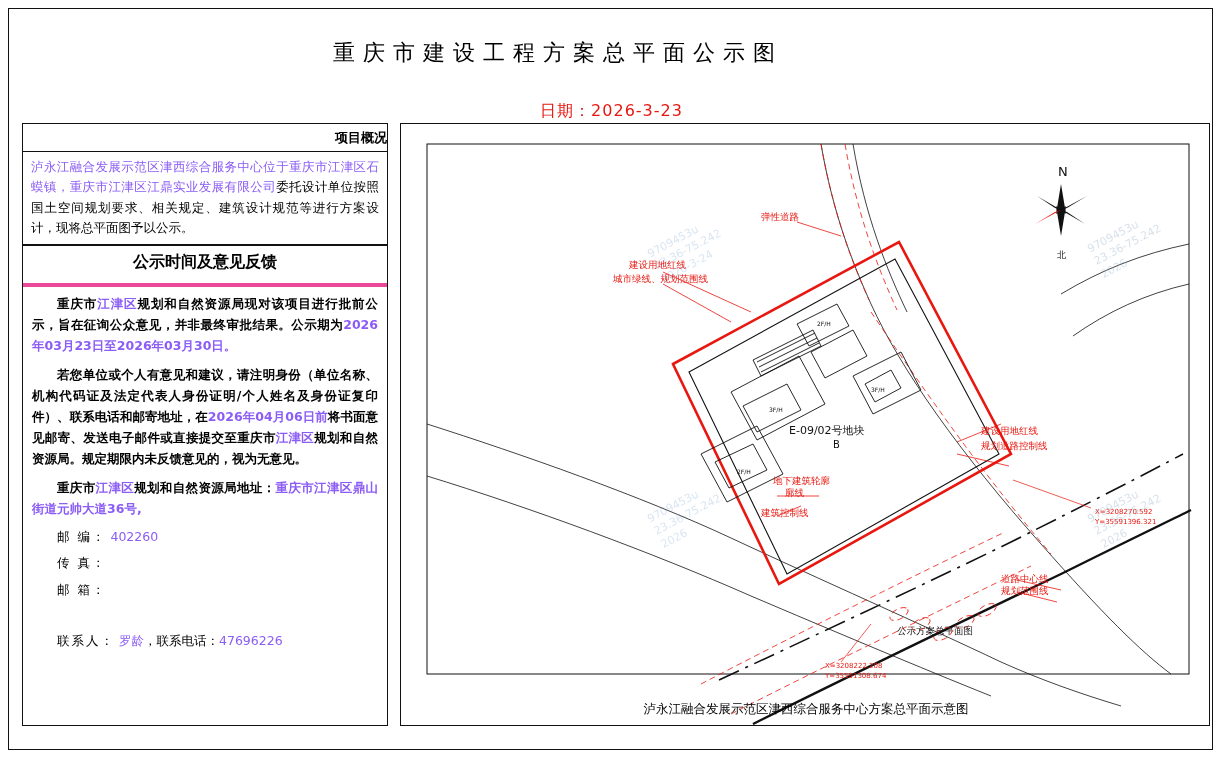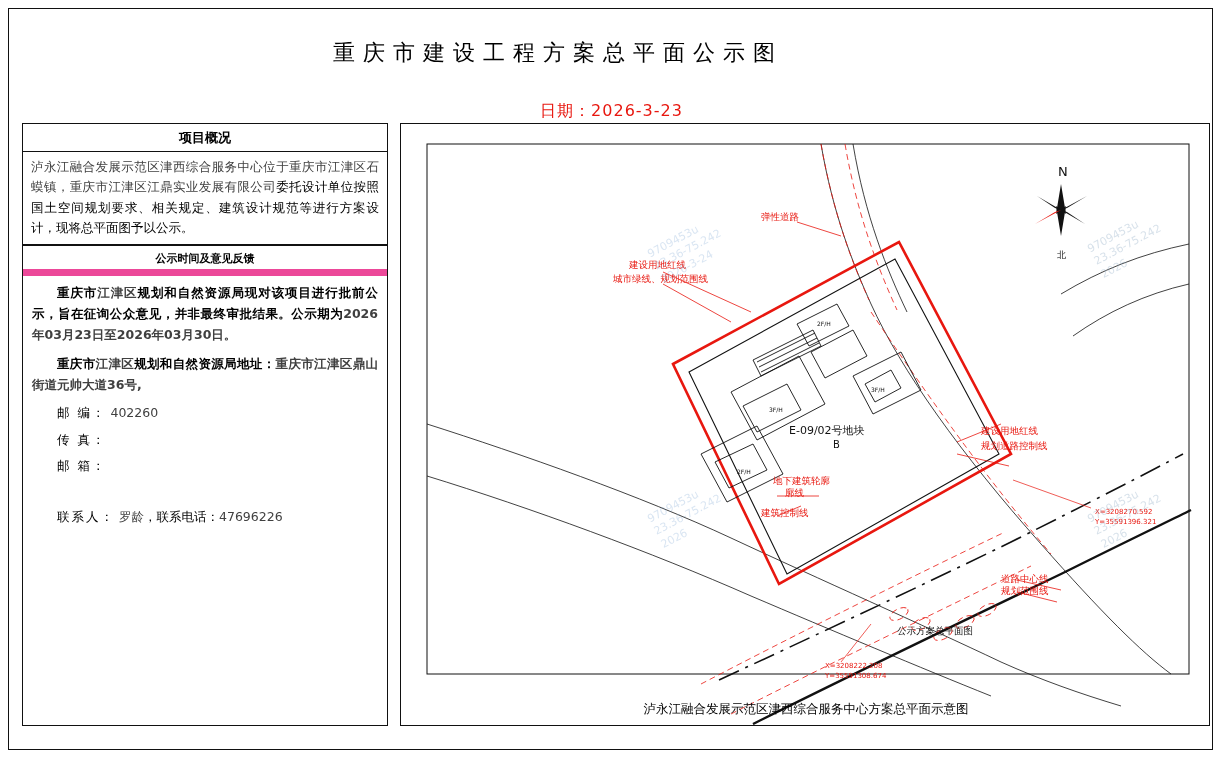--- a/index.html
+++ b/index.html
@@ -57,33 +57,33 @@
     top: 123px;
     width: 366px;
     height: 603px;
     border: 1px solid #111;
     box-sizing: border-box;
     background: #fff;
     font-size: 12.5px;
     line-height: 1.55;
   }
   .panel-head {
-    text-align: center;
+    text-align: right;
     font-weight: bold;
     font-size: 13px;
     padding: 4px 0 3px 0;
     border-bottom: 1px solid #111;
   }
   .overview-text {
     padding: 5px 8px 6px 8px;
     text-align: justify;
     border-bottom: 1px solid #111;
     line-height: 1.62;
   }
-  .red { color: #404040; }
+  .red { color: #8b5cf6; }
   .tbl {
     width: 100%;
     border-collapse: collapse;
     table-layout: fixed;
   }
   .tbl td {
     border: 1px solid #111;
     border-left: none;
     border-right: none;
     padding: 3px 4px;
@@ -93,24 +93,24 @@
     vertical-align: middle;
   }
   .tbl td.lab {
     width: 150px;
     border-right: 1px solid #111;
   }
   .tbl tr:first-child td { border-top: none; }
   .section-head {
     text-align: center;
     font-weight: bold;
-    font-size: 11px;
-    padding: 4px 0 2px 0;
+    font-size: 16px;
+    padding: 4px 0 8px 0;
     border-top: 1px solid #111;
-    border-bottom: 7px solid #ec4899;
+    border-bottom: 4px solid #ec4899;
   }
   .body-text {
     padding: 6px 9px 4px 9px;
   }
   .body-text p {
     margin: 0 0 8px 0;
     text-indent: 2em;
     text-align: justify;
     line-height: 1.68;
     font-weight: bold;
@@ -170,20 +170,21 @@
     <div class="overview-text">
       <span class="red">泸永江融合发展示范区津西综合服务中心位于</span><span class="red">重庆市江津区石蟆镇，</span><span class="red">重庆市江津区江鼎实业发展有限公司</span><span>委托设计单位按照国土空间规划要求、相关规定、建筑设计规范等进行方案设计，现将总平面图予以公示。</span>
     </div>
 
 
     <div class="section-head">公示时间及意见反馈</div>
 
     <div class="body-text">
       <p><span>重庆市</span><span class="red">江津区</span><span>规划和自然资源局现对该项目进行批前公示，旨在征询公众意见，并非最终审批结果。公示期为</span><span class="red">2026年03月23日至2026年03月30日。</span></p>
 
+      <p><span>若您单位或个人有意见和建议，请注明身份（单位名称、机构代码证及法定代表人身份证明/个人姓名及身份证复印件）、联系电话和邮寄地址，在</span><span class="red">2026年04月06日前</span><span>将书面意见邮寄、发送电子邮件或直接提交至重庆市</span><span class="red">江津区</span><span>规划和自然资源局。规定期限内未反馈意见的，视为无意见。</span></p>
 
       <p><span>重庆市</span><span class="red">江津区</span><span>规划和自然资源局地址：</span><span class="red">重庆市江津区鼎山街道元帅大道36号,</span></p>
 
       <div class="kv"><span class="k">邮 编：</span>&nbsp;<span class="red">402260</span></div>
       <div class="kv"><span class="k">传 真：</span>&nbsp;<span class="red"></span></div>
       <div class="kv"><span class="k">邮 箱：</span>&nbsp;<span class="red"></span></div>
 
       <div class="kv" style="margin-top:32px;"><span class="k">联系人：</span>&nbsp;<span class="red">罗龄</span><span>，联系电话：</span><span class="red">47696226</span></div>
     </div>
   </div>

